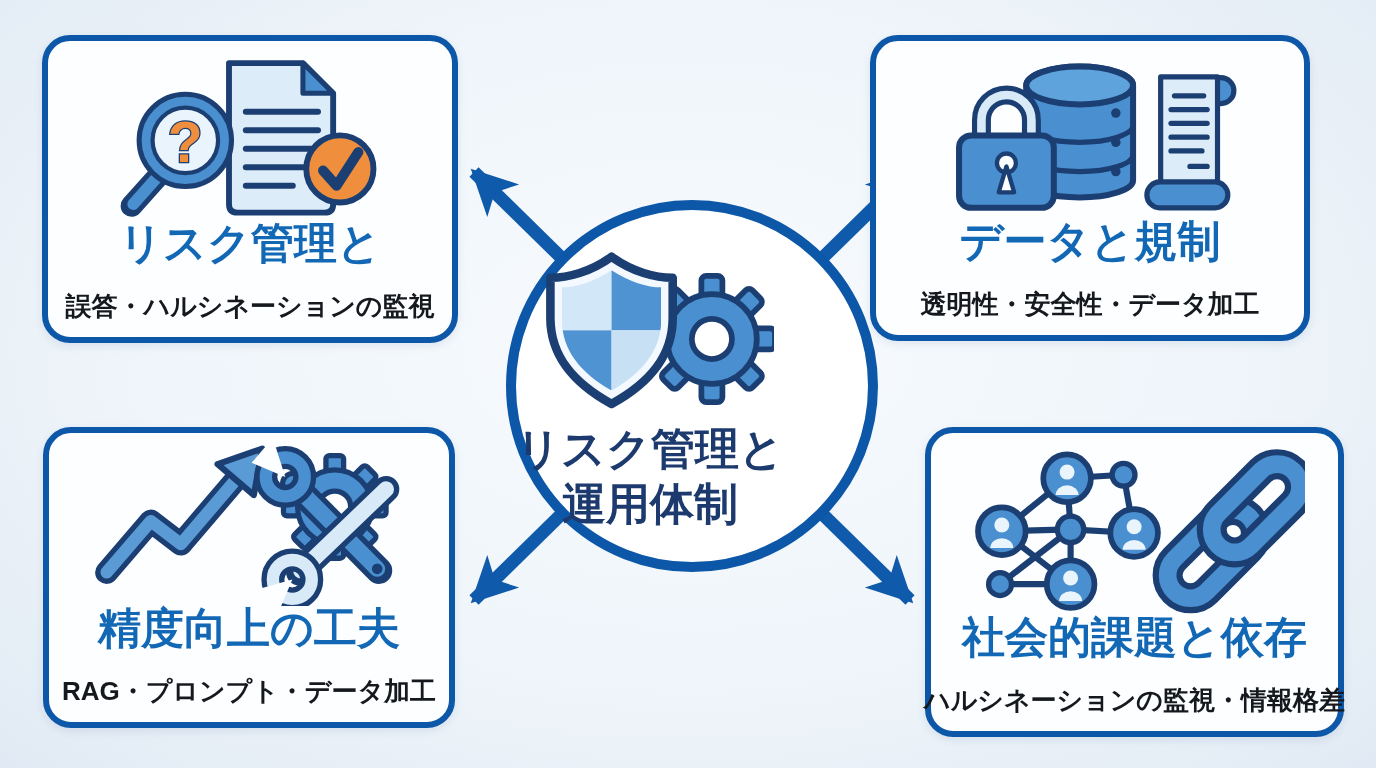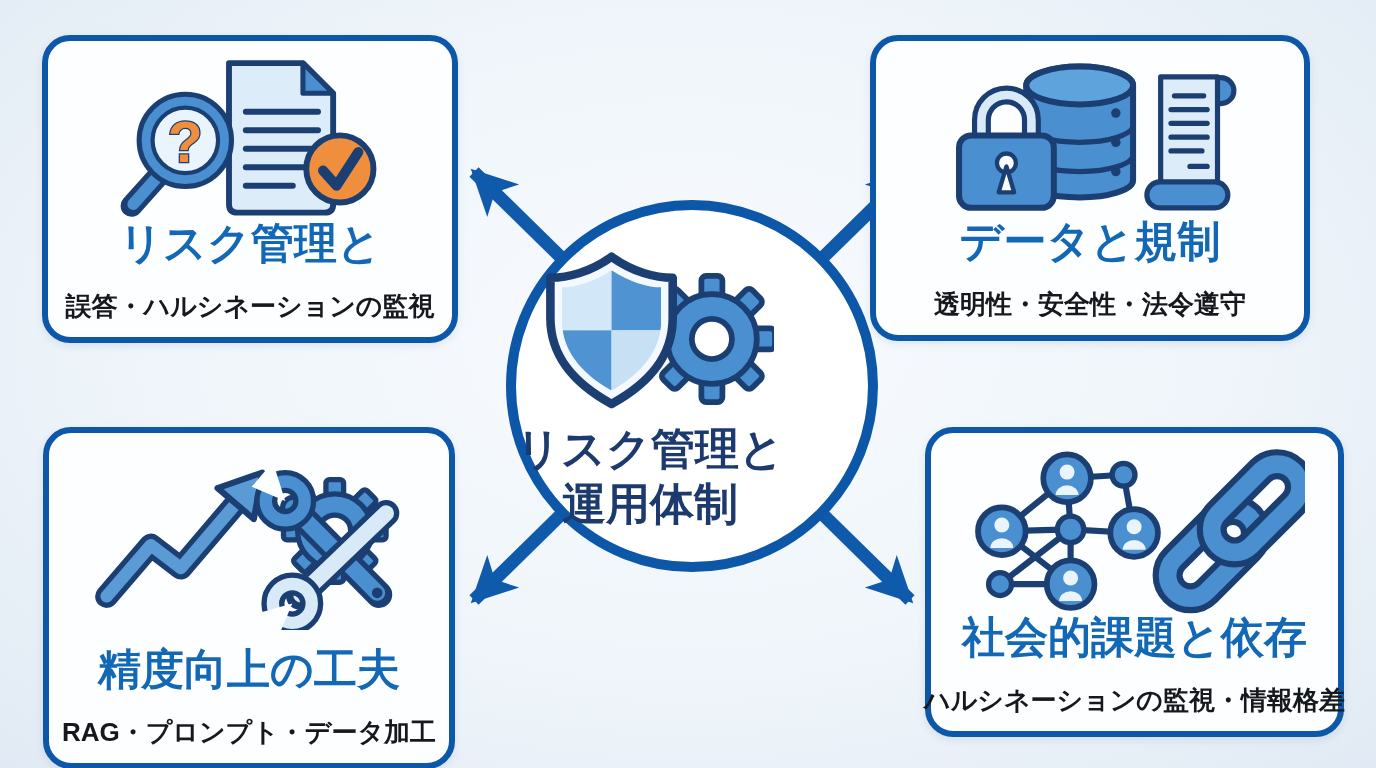--- a/index.html
+++ b/index.html
@@ -9,21 +9,21 @@
   
   .card{position:absolute;background:#fdfeff;border:6px solid #0d57a8;border-radius:28px;
     box-sizing:border-box;display:flex;flex-direction:column;align-items:center;
     justify-content:flex-end;padding-bottom:16px;z-index:3;
     box-shadow:0 3px 8px rgba(25,70,125,.10);}
   .card .iconwrap{flex:1;display:flex;align-items:center;justify-content:center;width:100%;padding-top:12px;}
   .card .title{font-weight:bold;font-size:43px;color:#1268b5;line-height:1.05;white-space:nowrap;}
   .card .subtitle{font-weight:bold;font-size:26px;color:#15181d;margin-top:26px;line-height:1.1;white-space:nowrap;}
   #card-tl{left:42px;top:35px;width:416px;height:308px;}
   #card-tr{left:870px;top:35px;width:440px;height:306px;}
-  #card-bl{left:43px;top:427px;width:412px;height:342px;}
+  #card-bl{left:43px;top:427px;width:412px;height:301px;}
   #card-br{left:925px;top:427px;width:419px;height:310px;}
   
   .arrows{position:absolute;left:0;top:0;z-index:1;}
   
   .hub{position:absolute;left:506px;top:200px;width:372px;height:372px;border-radius:50%;
     background:#ffffff;border:10px solid #0d57a8;box-sizing:border-box;z-index:2;
     display:flex;flex-direction:column;align-items:flex-start;justify-content:center;}
   .hub-label{font-weight:bold;font-size:44px;color:#1c3a6e;text-align:center;line-height:1.26;margin-top:8px;}
 </style>
 </head>
@@ -138,21 +138,21 @@
             <line x1="264" y1="68" x2="306" y2="68"></line>
             <line x1="264" y1="84" x2="306" y2="84"></line>
             <line x1="264" y1="100" x2="306" y2="100"></line>
             <line x1="264" y1="116" x2="300" y2="116"></line>
             <line x1="286" y1="134" x2="306" y2="134"></line>
           </g>
         </g>
       </svg>
     </div>
     <div class="title">データと規制</div>
-    <div class="subtitle">透明性・安全性・法令遵守</div>
+    <div class="subtitle">透明性・安全性・データ加工</div>
   </section>
 
   <section class="card" id="card-bl">
     <div class="iconwrap">
       <svg width="330" height="168" viewBox="0 0 350 190">
         <g>
           <path d="M14 152 L64 94 L98 120 L168 38" fill="none" stroke="#1c3f73" stroke-width="26" stroke-linecap="round" stroke-linejoin="round"></path>
           <path d="M14 152 L64 94 L98 120 L168 38" fill="none" stroke="#5b9bd5" stroke-width="14" stroke-linecap="round" stroke-linejoin="round"></path>
           <polygon points="190,12 180.5,64.5 139.5,29.5" fill="#5b9bd5" stroke="#1c3f73" stroke-width="7" stroke-linejoin="round"></polygon>
         </g>

